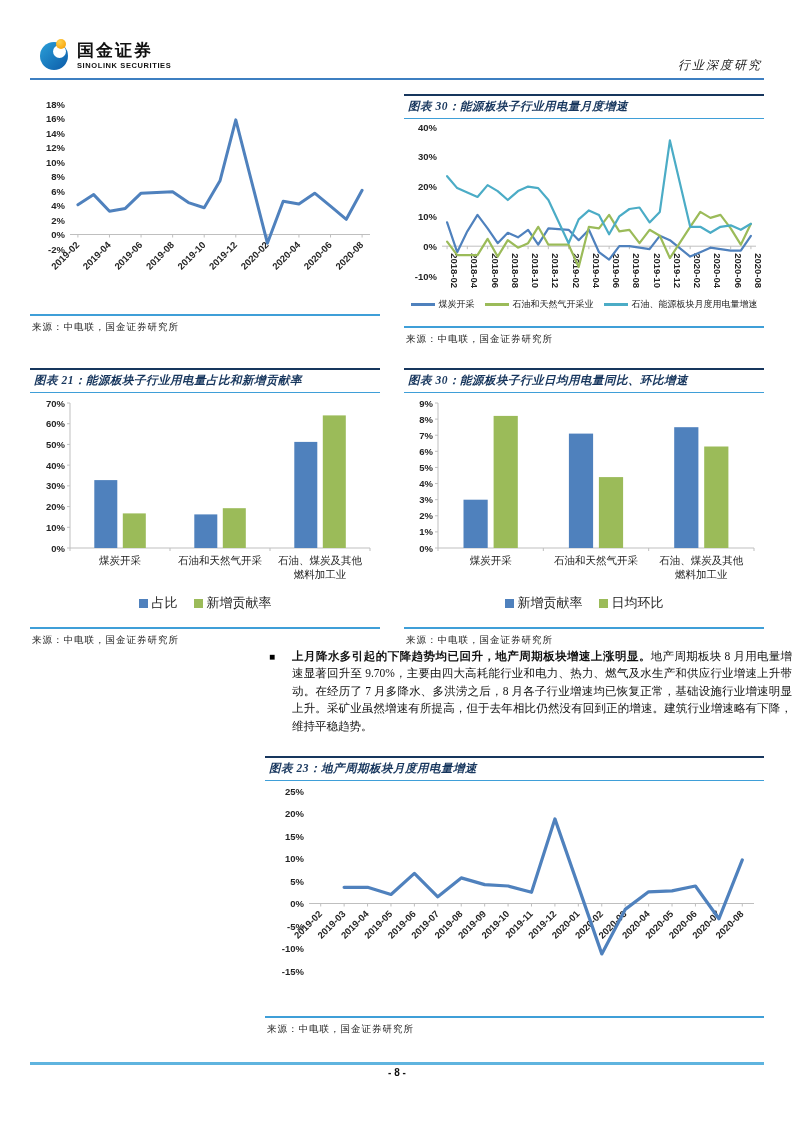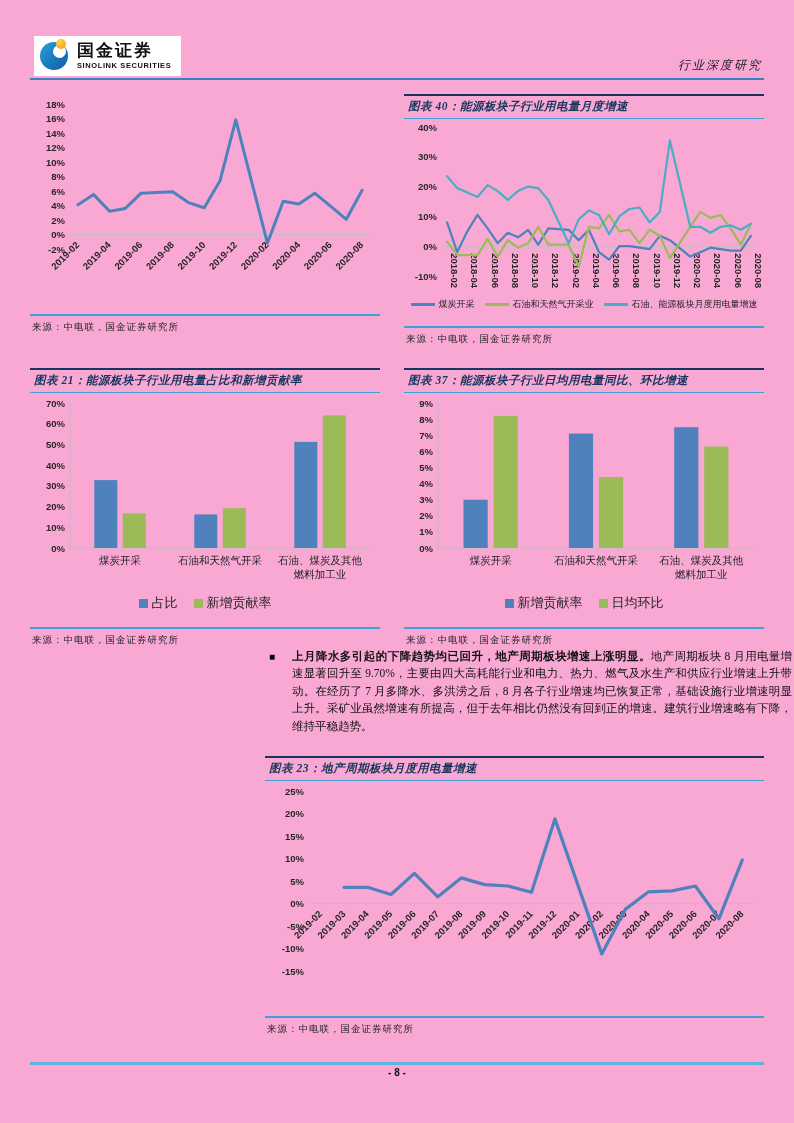--- a/index.html
+++ b/index.html
@@ -1,17 +1,17 @@
 <!DOCTYPE html>
 <html><head>
 <meta charset="utf-8">
 <style>
   html,body{margin:0;padding:0;}
   body{background:#e8e8e8;font-family:"Liberation Serif",serif;}
-  .page{position:relative;width:794px;height:1123px;margin:0 auto;background:#f9a8d4;overflow:hidden;}
+  .page{position:relative;width:794px;height:1123px;margin:0 auto;background:#ffffff;overflow:hidden;}
   
   .header{position:absolute;left:30px;right:30px;top:36px;height:44px;}
   .logo{position:absolute;left:4px;top:0;background:#ffffff;padding:3px 10px 3px 6px;display:flex;align-items:center;gap:7px;}
   .logo-mark{position:relative;width:30px;height:34px;}
   .logo-ball{position:absolute;left:0;top:3px;width:28px;height:28px;border-radius:50%;background:linear-gradient(135deg,#2a9fd8,#0c5ba8);}
   .logo-notch{position:absolute;left:13px;top:6px;width:13px;height:13px;border-radius:50%;background:#ffffff;}
   .logo-dot{position:absolute;left:16px;top:0;width:10px;height:10px;border-radius:50%;background:radial-gradient(circle at 35% 30%,#ffd24d,#f59a00);}
   .logo-cn{font-family:"Liberation Sans",sans-serif;font-weight:bold;font-size:17px;letter-spacing:2px;color:#111;line-height:1.1;}
   .logo-en{font-family:"Liberation Sans",sans-serif;font-weight:bold;font-size:7.5px;letter-spacing:.6px;color:#111;}
   .doc-type{position:absolute;right:2px;bottom:6px;font-size:12px;color:#222;letter-spacing:2px;font-style:italic;text-align:center;}
@@ -104,21 +104,21 @@
             <line x1="300.5263157894737" y1="140.5" x2="300.5263157894737" y2="143.5" stroke="#BFBFBF"></line>
             <text class="tick" x="302.5263157894737" y="151.5" text-anchor="end" transform="rotate(-45 302.5263157894737 151.5)">2020-06</text>
             <line x1="332.10526315789474" y1="140.5" x2="332.10526315789474" y2="143.5" stroke="#BFBFBF"></line>
             <text class="tick" x="334.10526315789474" y="151.5" text-anchor="end" transform="rotate(-45 334.10526315789474 151.5)">2020-08</text>
             <path d="M47.9 110.8 L63.7 100.6 L79.5 117.3 L95.3 114.4 L111.1 99.2 L126.8 98.4 L142.6 97.7 L158.4 108.6 L174.2 113.7 L190.0 86.8 L205.8 25.9 L237.4 149.2 L253.2 107.2 L268.9 110.0 L284.7 99.2 L300.5 112.2 L316.3 125.3 L332.1 96.3 " fill="none" stroke="#4F81BD" stroke-width="3" stroke-linejoin="round" stroke-linecap="round"></path>
           </svg>
         <div class="chart-source">来源：中电联，国金证券研究所</div>
       </figure>
 
       <figure class="chartbox w360">
-        <div class="chart-title">图表 40：能源板块子行业用电量月度增速</div>
+        <div class="chart-title">图表 30：能源板块子行业用电量月度增速</div>
         <svg class="chart-canvas" width="360" height="185">
             <text x="33" y="160.5" text-anchor="end" class="tick">-10%</text>
             <text x="33" y="130.7" text-anchor="end" class="tick">0%</text>
             <text x="33" y="100.9" text-anchor="end" class="tick">10%</text>
             <text x="33" y="71.10000000000001" text-anchor="end" class="tick">20%</text>
             <text x="33" y="41.3" text-anchor="end" class="tick">30%</text>
             <text x="33" y="11.5" text-anchor="end" class="tick">40%</text>
             <line x1="38" y1="127.2" x2="352" y2="127.2" stroke="#BFBFBF" stroke-width="1"></line>
             <line x1="43.064516129032256" y1="127.2" x2="43.064516129032256" y2="130.2" stroke="#BFBFBF"></line>
             <text class="tick" x="47.064516129032256" y="134.2" text-anchor="start" transform="rotate(90 47.064516129032256 134.2)">2018-02</text>
@@ -218,21 +218,21 @@
             </span>
             <span class="lg-item">
               <span class="lg-sq" style="background: rgb(155, 187, 89);"></span>
               <span>新增贡献率</span>
             </span>
           </div>
         <div class="chart-source">来源：中电联，国金证券研究所</div>
       </figure>
 
       <figure class="chartbox w360">
-        <div class="chart-title">图表 37：能源板块子行业日均用电量同比、环比增速</div>
+        <div class="chart-title">图表 30：能源板块子行业日均用电量同比、环比增速</div>
         <svg class="chart-canvas" width="360" height="205">
             <text x="29" y="158.5" text-anchor="end" class="tick">0%</text>
             <text x="29" y="142.38888888888889" text-anchor="end" class="tick">1%</text>
             <text x="29" y="126.27777777777777" text-anchor="end" class="tick">2%</text>
             <text x="29" y="110.16666666666667" text-anchor="end" class="tick">3%</text>
             <text x="29" y="94.05555555555556" text-anchor="end" class="tick">4%</text>
             <text x="29" y="77.94444444444444" text-anchor="end" class="tick">5%</text>
             <text x="29" y="61.83333333333334" text-anchor="end" class="tick">6%</text>
             <text x="29" y="45.722222222222214" text-anchor="end" class="tick">7%</text>
             <text x="29" y="29.611111111111114" text-anchor="end" class="tick">8%</text>

